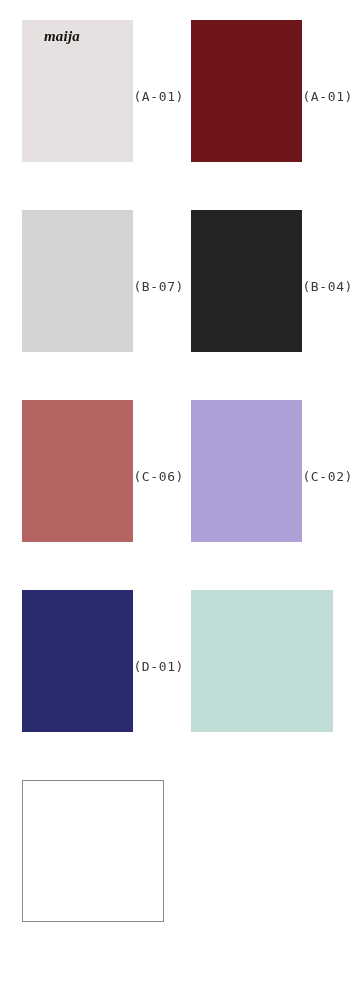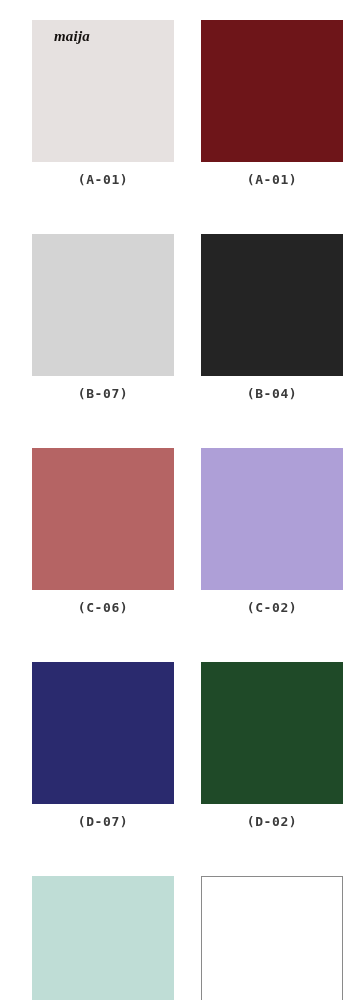--- a/index.html
+++ b/index.html
@@ -31,21 +31,21 @@
     width: 310px;
     display: grid;
     grid-template-columns: 142px 142px;
     column-gap: 27px;
     row-gap: 48px;
   }
 
   .swatch-cell {
     width: 162px;
     display: flex;
-    flex-direction: column;
+    flex-direction: row;
     align-items: center;
   }
 
   .swatch-chip {
     position: relative;
     width: 142px;
     height: 142px;
     box-sizing: border-box;
     display: block;
   }
@@ -69,21 +69,20 @@
   }
 
   .swatch-label {
     margin-top: 11px;
     font-family: "DejaVu Sans Mono", "Liberation Mono", monospace;
     font-size: 13px;
     line-height: 1;
     color: #3a3a3a;
     letter-spacing: 0.6px;
     white-space: nowrap;
-    font-weight: bold;
   }
 
   .swatch-label.is-empty {
     visibility: hidden;
   }
 </style>
 </head>
 <body>
 
 <div class="swatch-sheet">
@@ -109,25 +108,21 @@
       <div class="swatch-cell">
         <div class="swatch-chip" style="background-color: rgb(181, 100, 100);"></div>
         <div class="swatch-label">(C-06)</div>
       </div>
       <div class="swatch-cell">
         <div class="swatch-chip" style="background-color: rgb(174, 159, 215);"></div>
         <div class="swatch-label">(C-02)</div>
       </div>
       <div class="swatch-cell">
         <div class="swatch-chip" style="background-color: rgb(42, 42, 110);"></div>
-        <div class="swatch-label">(D-07)</div>
-      </div>
-      <div class="swatch-cell">
-        <div class="swatch-chip" style="background-color: rgb(31, 74, 40);"></div>
-        <div class="swatch-label">(D-02)</div>
+        <div class="swatch-label">(D-01)</div>
       </div>
       <div class="swatch-cell">
         <div class="swatch-chip" style="background-color: rgb(191, 221, 214);"></div>
       </div>
       <div class="swatch-cell">
         <div class="swatch-chip is-outlined" style="background-color: rgb(255, 255, 255);"></div>
         <div class="swatch-label is-empty"></div>
       </div>
     </div>
 </div>

